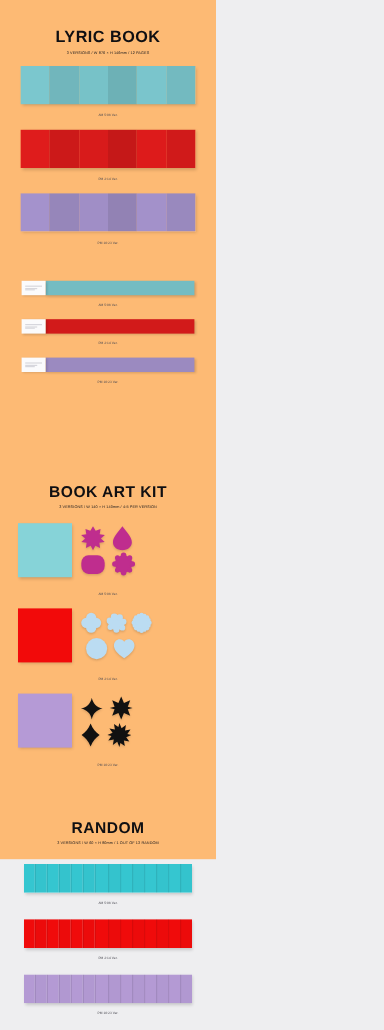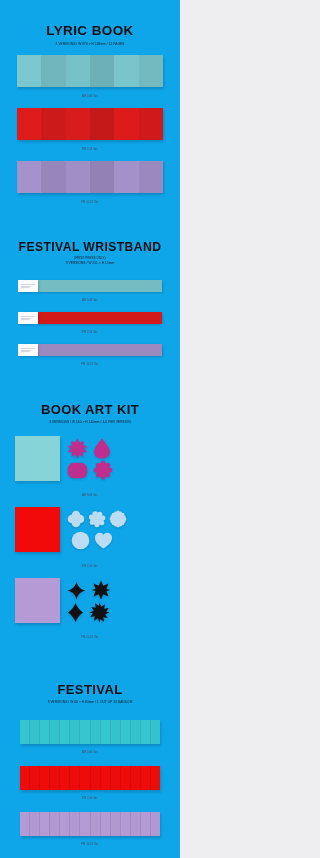--- a/index.html
+++ b/index.html
@@ -3,21 +3,21 @@
 <meta charset="utf-8">
 <style>
   * { margin:0; padding:0; box-sizing:border-box; }
   html,body { width:180px; height:858px; }
   body {
     background:#eeeef0;
     font-family:"Liberation Sans", sans-serif;
     -webkit-font-smoothing:antialiased;
     overflow:hidden;
   }
-  .page { position:relative; width:180px; height:858px; background:#0ea5e9; }
+  .page { position:relative; width:180px; height:716px; background:#fdba74; }
 
   
   .section { position:absolute; left:0; width:180px; }
   #sec-lyric    { top:0;   height:220px; }
   #sec-wrist    { top:220px; height:175px; }
   #sec-paper    { top:395px; height:245px; }
   #sec-sticker  { top:640px; height:218px; }
 
   .heading { text-align:center; }
   .title {
@@ -130,25 +130,20 @@
           <div class="panel" style="background: rgb(160, 142, 198);"></div>
           <div class="panel" style="background: rgb(146, 130, 180);"></div>
           <div class="panel" style="background: rgb(163, 145, 202);"></div>
           <div class="panel" style="background: rgb(153, 137, 190);"></div>
         </div>
       <div class="caption" style="margin-top:8px;">PM 10:23 Ver.</div>
     </div>
   </div>
 
   <div class="section" id="sec-wrist">
-    <div class="heading" style="padding-top:21px;">
-      <div class="title t-wrist">FESTIVAL WRISTBAND</div>
-      <div class="sub paren" style="margin-top:3px;">(FIRST PRESS ONLY)</div>
-      <div class="sub" style="margin-top:1px;">3 VERSIONS / W 251 × H 15mm</div>
-    </div>
 
     <div style="margin-top:14px;">
       <div class="wrist-row">
         <div class="clasp">
             <i></i>
             <i></i>
             <i></i>
           </div>
         <div class="band" id="band-0" style="background: rgb(116, 188, 194);"></div>
       </div>
@@ -303,21 +298,21 @@
             </svg>
           </div>
         </div>
       </div>
       <div class="caption" style="margin-top:6px;">PM 10:23 Ver.</div>
     </div>
   </div>
 
   <div class="section" id="sec-sticker">
     <div class="heading" style="padding-top:43px;">
-      <div class="title t-sticker">FESTIVAL</div>
+      <div class="title t-sticker">RANDOM</div>
       <div class="sub" style="margin-top:4px;">3 VERSIONS / W 60 × H 80mm / 1 OUT OF 13 RANDOM</div>
     </div>
 
     <div style="margin-top:16px;">
       <div class="sticker-bar shadow" id="sticker-bar-0">
           <div class="strip" style="background: rgb(53, 198, 208);"></div>
           <div class="strip" style="background: rgb(52, 195, 205);"></div>
           <div class="strip" style="background: rgb(53, 198, 208);"></div>
           <div class="strip" style="background: rgb(52, 195, 205);"></div>
           <div class="strip" style="background: rgb(53, 198, 208);"></div>

